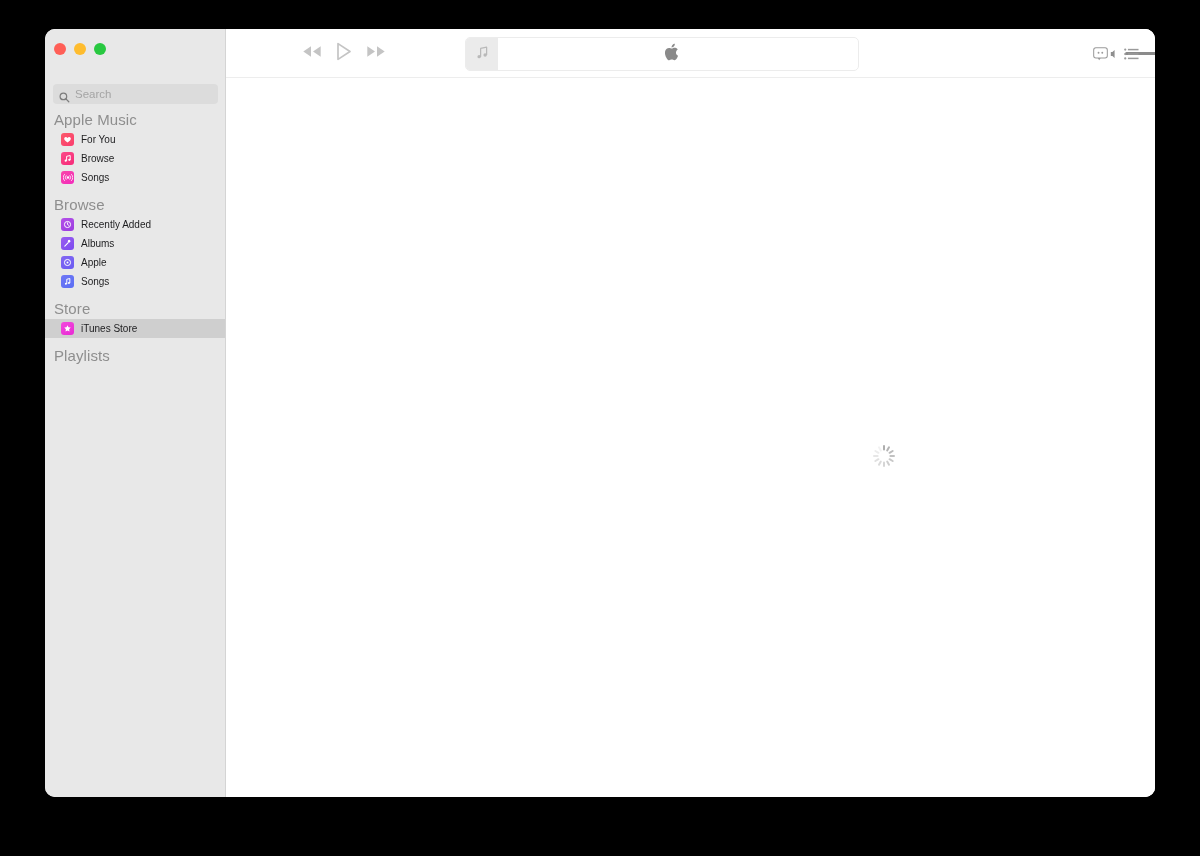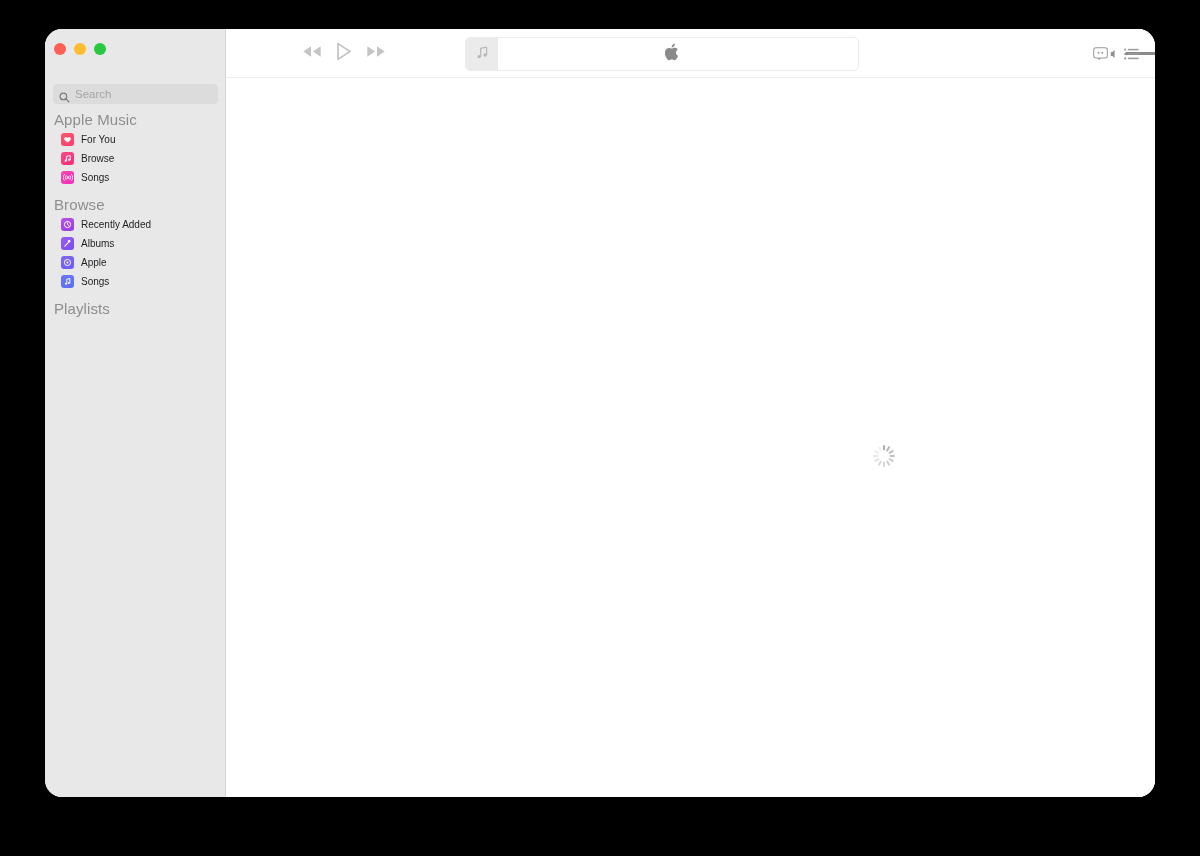--- a/index.html
+++ b/index.html
@@ -16,21 +16,21 @@
   }
 
   
   .window {
     position: absolute;
     left: 45px;
     top: 29px;
     width: 1110px;
     height: 768px;
     background: #ffffff;
-    border-radius: 17px;
+    border-radius: 10px;
     overflow: hidden;
     display: flex;
   }
 
   
   .sidebar {
     width: 181px;
     height: 100%;
     background: #e8e8e8;
     border-right: 1px solid #d4d4d4;
@@ -352,20 +352,33 @@
                 <path d="M4.2 7.4 V2.5 L7.6 1.7 V6.3" fill="none" stroke="#ffffff" stroke-width="1.1" stroke-linecap="round" stroke-linejoin="round"></path>
                 <circle cx="3.2" cy="7.5" r="1.1" fill="#ffffff"></circle>
                 <circle cx="6.6" cy="6.6" r="1.1" fill="#ffffff"></circle>
               </svg>
             </span>
             <span class="nav-label">Songs</span>
           </li>
         </ul>
       </div>
 
+      <div class="section">
+        <div class="section-header">Store</div>
+        <ul class="section-items">
+          <li class="nav-item selected">
+            <span class="nav-icon" style="background:linear-gradient(145deg,#f24bdd,#e92ad4)">
+              <svg width="9" height="9" viewBox="0 0 10 10">
+                <path d="M5 1.4 L6.1 3.7 L8.6 4 L6.8 5.8 L7.2 8.3 L5 7.1 L2.8 8.3 L3.2 5.8 L1.4 4 L3.9 3.7 Z" fill="#ffffff"></path>
+              </svg>
+            </span>
+            <span class="nav-label">iTunes Store</span>
+          </li>
+        </ul>
+      </div>
 
       <div class="section playlists-section">
         <div class="section-header">Playlists</div>
         <ul class="section-items"></ul>
       </div>
 
     </div>
   </div>
 
   <div class="main">

